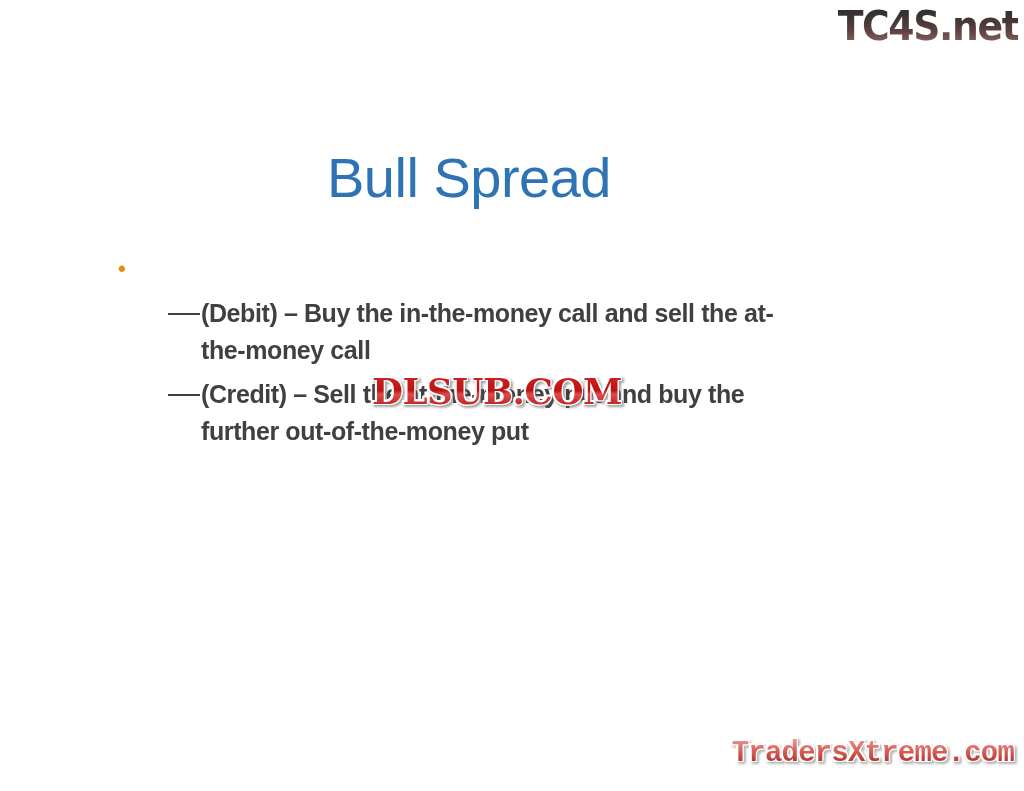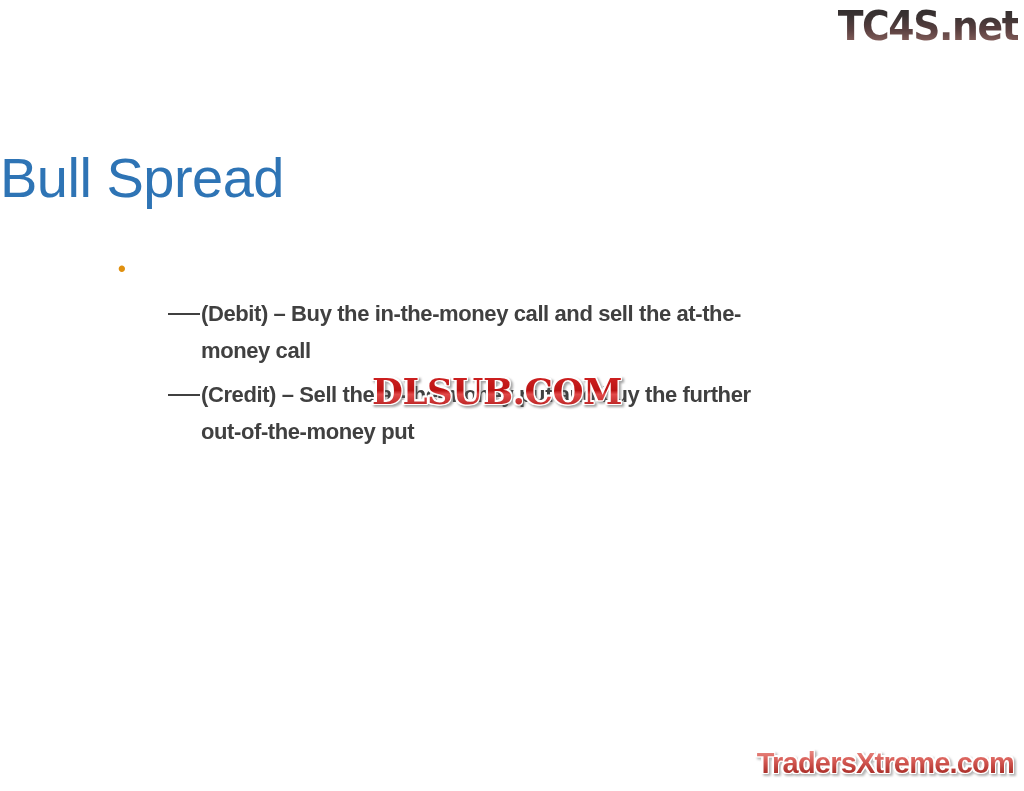--- a/index.html
+++ b/index.html
@@ -43,26 +43,28 @@
     text-shadow: 0 0 0 rgba(0,0,0,0);
     white-space: nowrap;
   }
 
   
   #title {
     position: absolute;
     left: 0;
     top: 109px;
     width: 858px;
+    text-align: center;
     color: #2E74B5;
     font-family: "Liberation Sans", sans-serif;
     font-size: 56px;
     font-weight: 400;
     line-height: 62px;
     letter-spacing: -0.5px;
+    padding-left: 40px;
   }
 
   
   #body-block {
     position: absolute;
     left: 118px;
     top: 252px;
     width: 760px;
   }
 
@@ -82,21 +84,21 @@
     font-size: 22px;
     line-height: 34px;
     color: #E0900F;
   }
 
   .lvl2 {
     display: flex;
     align-items: flex-start;
     color: #404040;
     font-weight: bold;
-    font-size: 22px;
+    font-size: 25px;
     line-height: 37px;
     letter-spacing: -0.4px;
     margin-left: 50px;
     margin-bottom: 7px;
     max-width: 620px;
   }
   .lvl2 .dash {
     flex: 0 0 auto;
     width: 33px;
     position: relative;
@@ -143,22 +145,22 @@
       drop-shadow(0 1.5px 0 #ffffff)
       drop-shadow(0 -1.5px 0 #ffffff)
       drop-shadow(2px 2px 1px rgba(90,90,90,0.55));
     white-space: nowrap;
   }
 
   
   #tx-watermark {
     position: absolute;
     right: 10px;
-    bottom: 11px;
-    font-family: Liberation Sans, sans-serif;
+    bottom: 20px;
+    font-family: Liberation Mono, monospace;
     font-weight: bold;
     font-size: 29px;
     line-height: 34px;
     letter-spacing: -0.8px;
     background-image: linear-gradient(to bottom,
         #f09e96 0%,
         #d9605a 40%,
         #b83a34 70%,
         #8e2420 100%);
     -webkit-background-clip: text;

